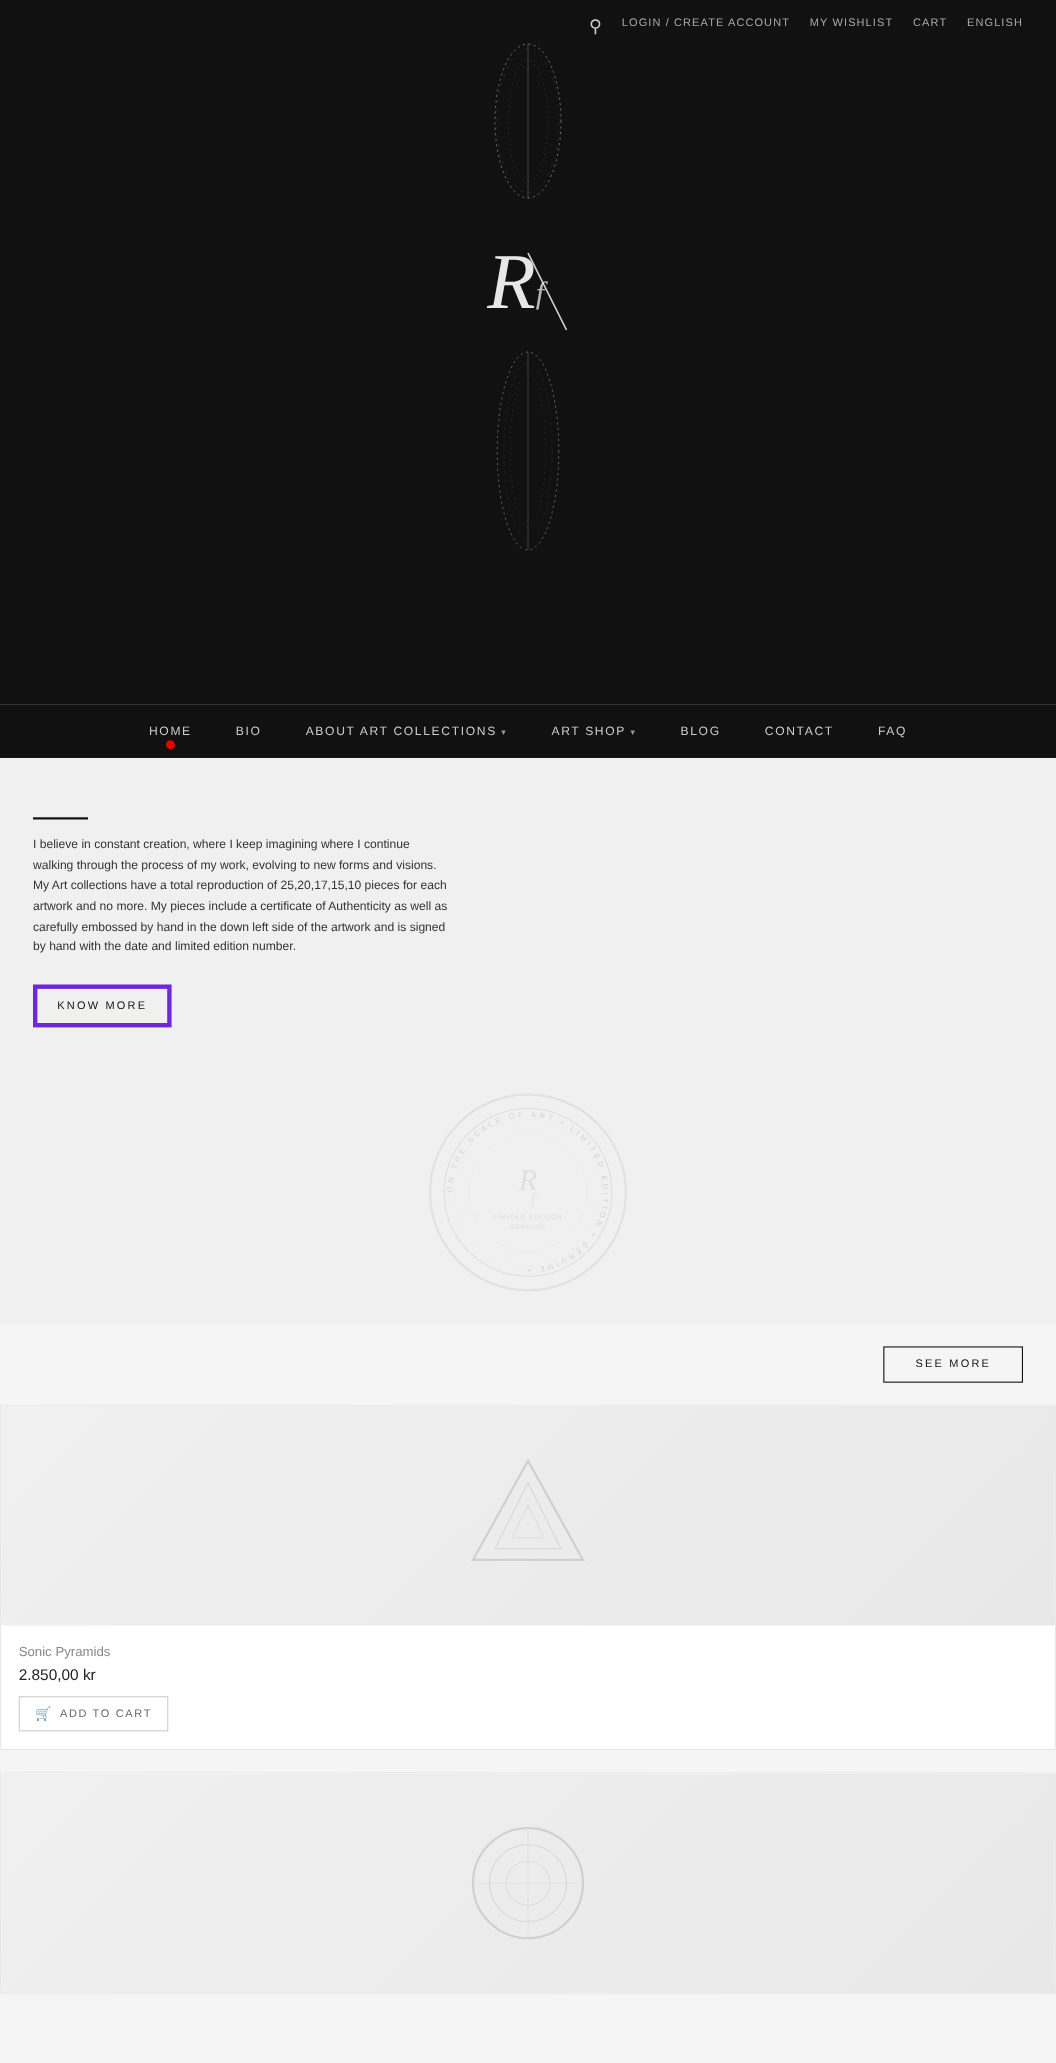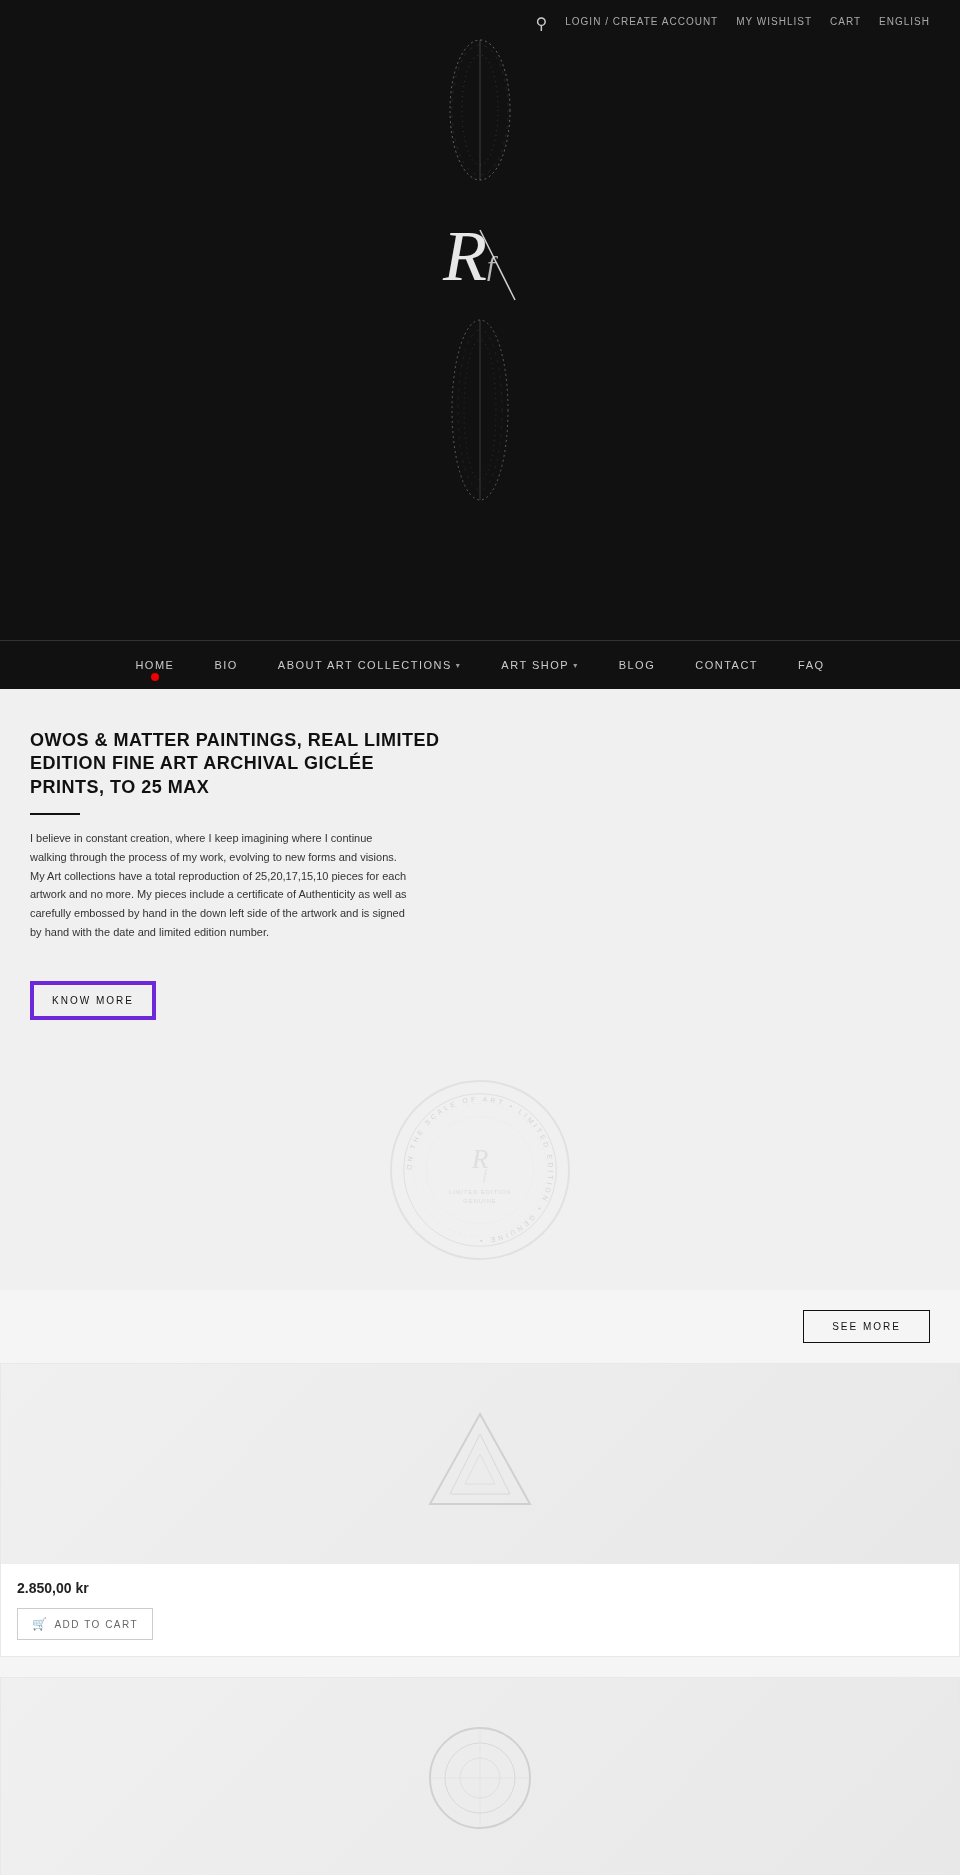--- a/index.html
+++ b/index.html
@@ -157,21 +157,21 @@
       height: 2px;
       background: #111;
       margin: 14px 0;
     }
 
     .content-body {
       font-size: 11px;
       color: #333;
       line-height: 1.7;
       max-width: 380px;
-      margin-bottom: 40px;
+      margin-bottom: 24px;
     }
 
     .know-more-btn {
       border: 4px solid #6d28d9;
       background: transparent;
       color: #111;
       font-size: 10px;
       letter-spacing: 2px;
       text-transform: uppercase;
       padding: 10px 18px;
@@ -260,21 +260,21 @@
     }
 
     .product-name {
       font-size: 12px;
       color: #888;
       margin-bottom: 6px;
     }
 
     .product-price {
       font-size: 14px;
-      font-weight: 700;
+      font-weight: 400;
       color: #222;
       margin-bottom: 12px;
     }
 
     .add-to-cart-btn {
       border: 1px solid #ccc;
       background: transparent;
       color: #666;
       font-size: 10px;
       letter-spacing: 1.5px;
@@ -373,21 +373,20 @@
         <a href="#">CONTACT</a>
       </li>
       <li>
         <a href="#">FAQ</a>
       </li>
     </ul>
   </nav>
 </div>
 
 <div class="content-section">
-  <h1 class="content-title">OWOS &amp; MATTER PAINTINGS, REAL LIMITED EDITION FINE ART ARCHIVAL GICLÉE PRINTS, TO 25 MAX</h1>
   <div class="content-divider"></div>
   <p class="content-body">I believe in constant creation, where I keep imagining where I continue walking through the process of my work, evolving to new forms and visions. My Art collections have a total reproduction of 25,20,17,15,10 pieces for each artwork and no more. My pieces include a certificate of Authenticity as well as carefully embossed by hand in the down left side of the artwork and is signed by hand with the date and limited edition number.</p>
   <button class="know-more-btn">KNOW MORE</button>
 </div>
 
 <div class="seal-area">
   <div class="seal-circle">
     <svg width="180" height="180" viewBox="0 0 180 180" xmlns="http://www.w3.org/2000/svg">
 
       <defs>
@@ -419,20 +418,21 @@
     <div class="product-image-area">
       <div class="product-image-placeholder">
         <svg width="120" height="120" viewBox="0 0 120 120" xmlns="http://www.w3.org/2000/svg" opacity="0.2">
           <polygon points="60,10 110,100 10,100" fill="none" stroke="#666" stroke-width="2"></polygon>
           <polygon points="60,30 90,90 30,90" fill="none" stroke="#888" stroke-width="1"></polygon>
           <polygon points="60,50 75,80 45,80" fill="none" stroke="#aaa" stroke-width="1"></polygon>
         </svg>
       </div>
     </div>
     <div class="product-info">
+      <div class="product-name">Sonic Pyramids</div>
       <div class="product-price">2.850,00 kr</div>
       <button class="add-to-cart-btn">
         <span class="cart-icon-small">🛒</span>
         <span>ADD TO CART</span>
       </button>
     </div>
   </div>
 
   <div class="product-card">
     <div class="product-image-area">

